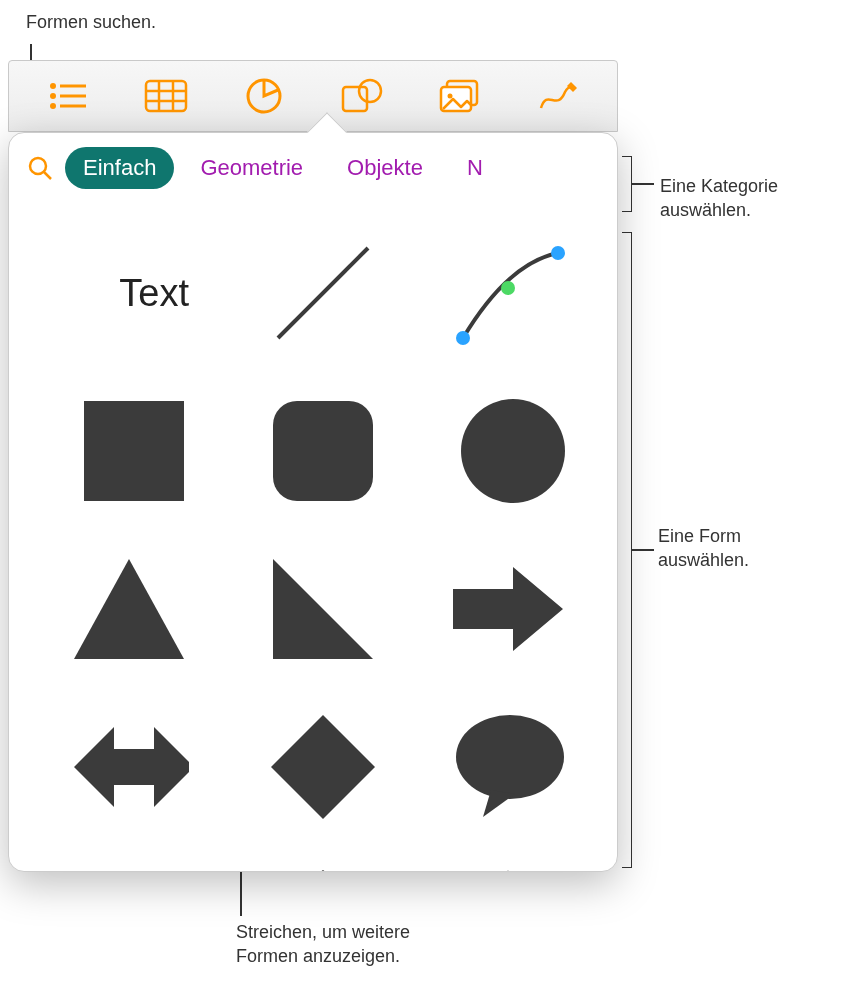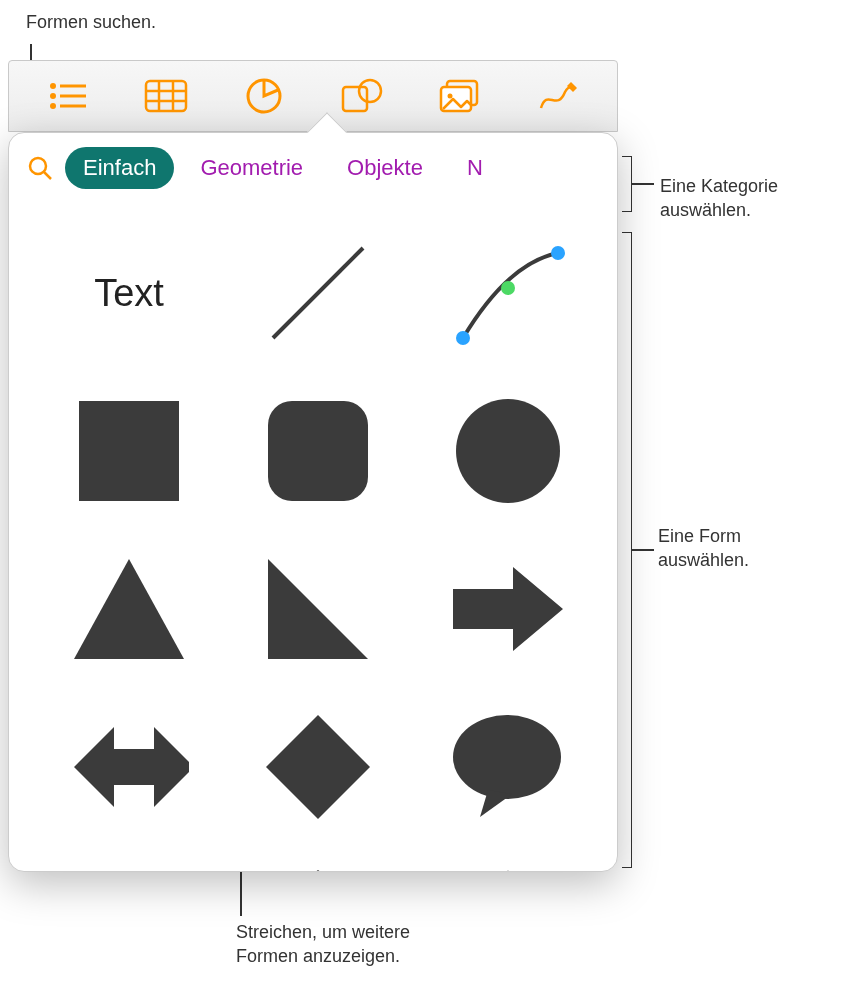--- a/index.html
+++ b/index.html
@@ -108,21 +108,21 @@
     display: grid;
     grid-template-columns: repeat(3, 1fr);
     column-gap: 60px;
     row-gap: 38px;
   }
   .shape-cell {
     width: 120px;
     height: 120px;
     display: flex;
     align-items: center;
-    justify-content: center;
+    justify-content: flex-end;
     cursor: pointer;
   }
   .shape-dark { fill: #3b3b3b; }
   .text-shape {
     font-size: 38px;
     font-weight: 400;
     color: #222;
   }
   .bracket {
     position: absolute;

